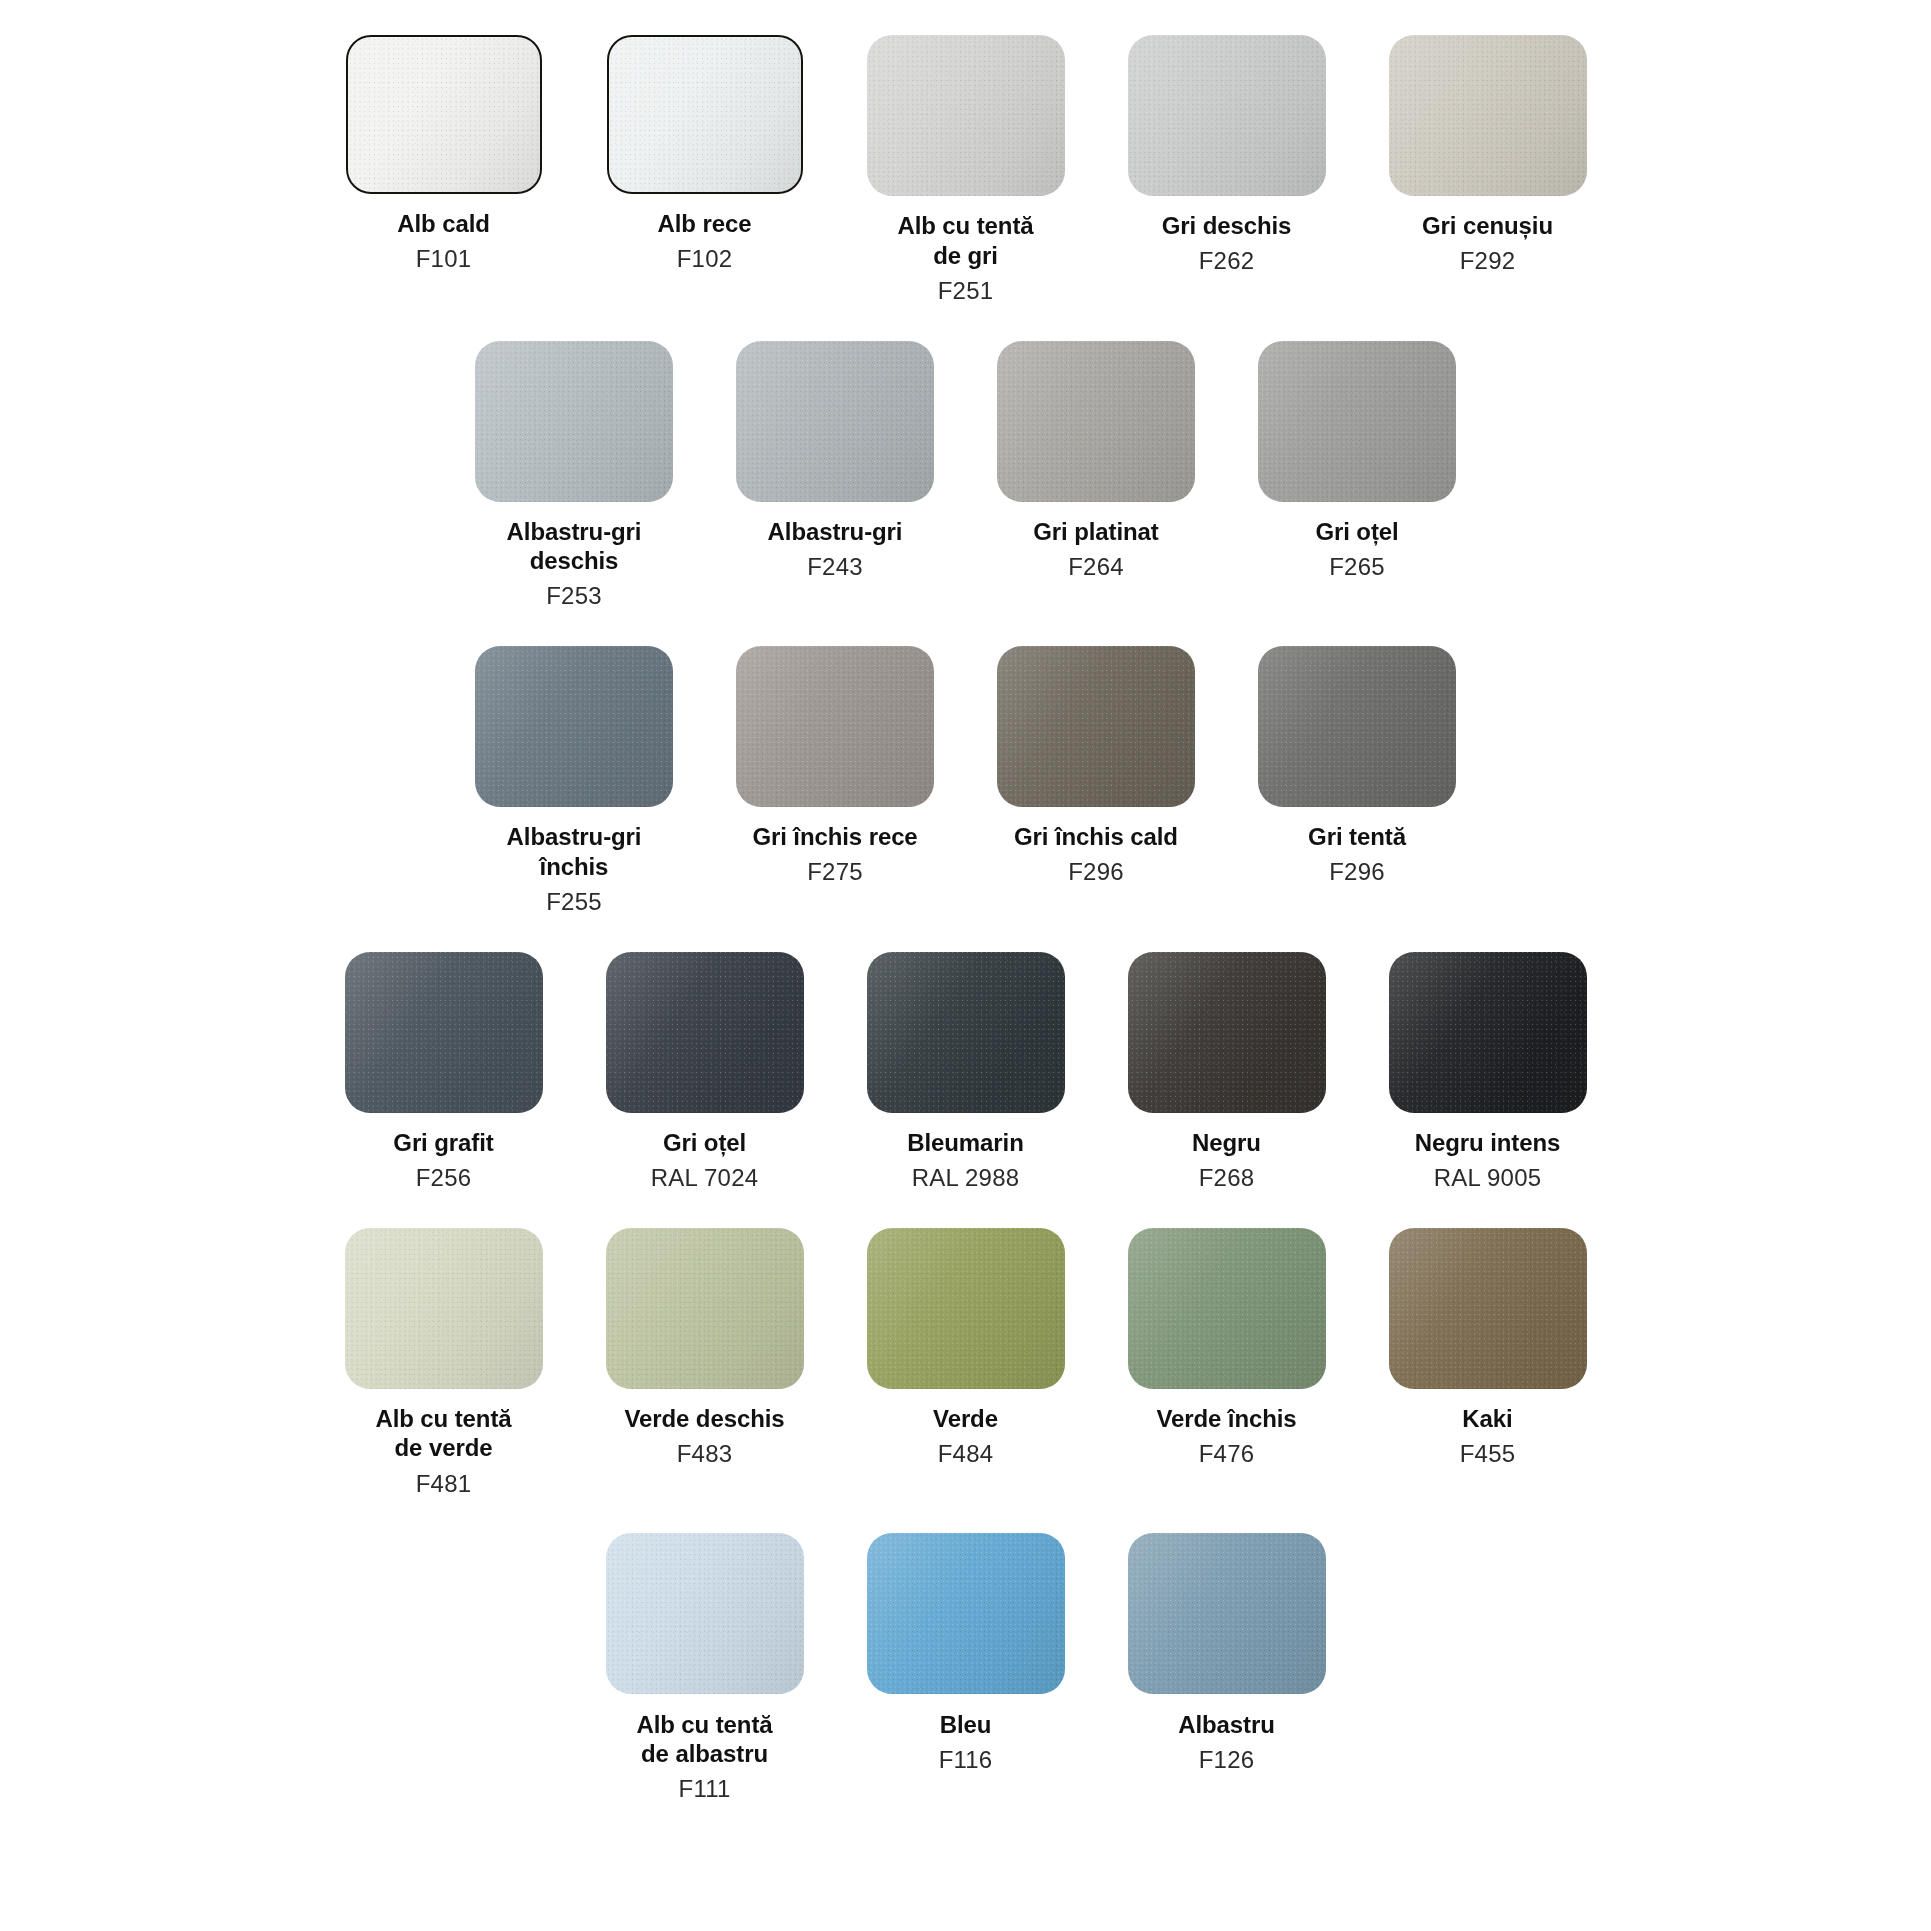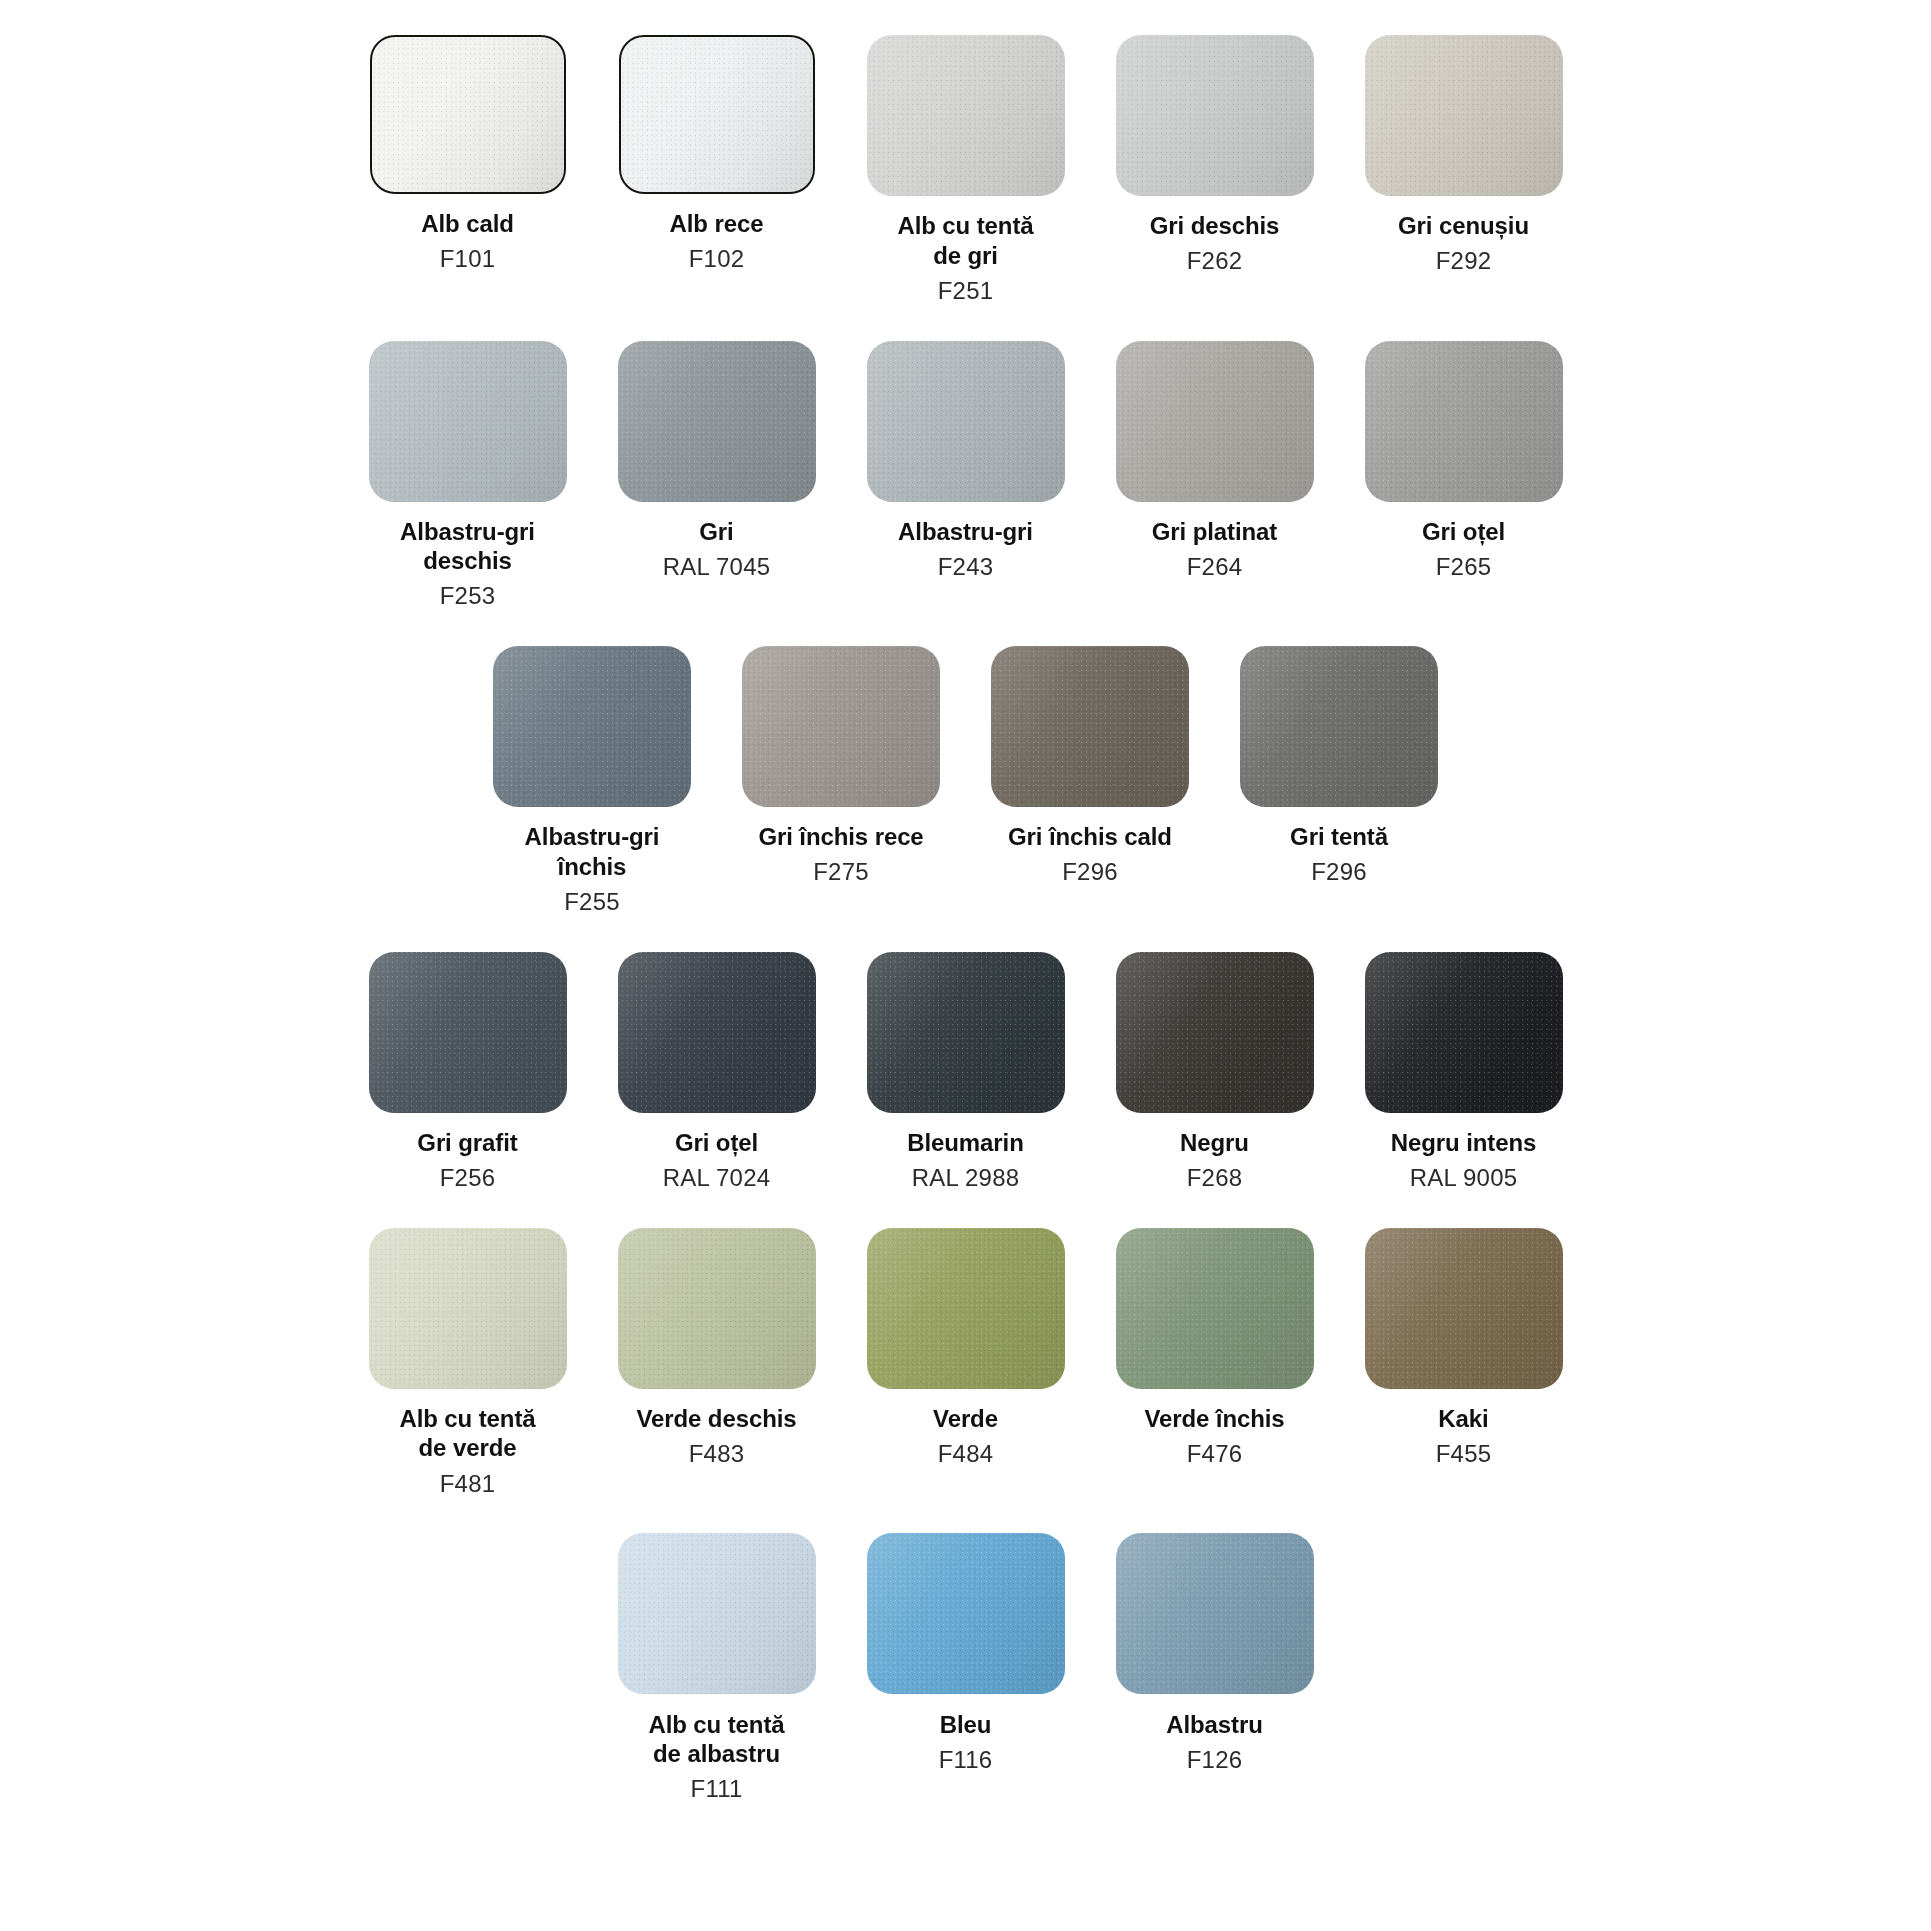--- a/index.html
+++ b/index.html
@@ -21,21 +21,21 @@
     width: 1931px;
     height: 1931px;
     box-sizing: border-box;
     padding: 35px 0 0 0;
   }
 
   .swatch-row {
     display: flex;
     justify-content: center;
     align-items: flex-start;
-    gap: 0px;
+    gap: 12px;
   }
 
   
   .swatch-row + .swatch-row { margin-top: 0px; }
 
   .swatch-cell {
     width: 249px;
     display: flex;
     flex-direction: column;
     align-items: center;
@@ -146,25 +146,20 @@
     </div>
     <div class="swatch-row" id="row-2">
       <div class="swatch-cell">
         <div class="swatch-chip" title="Albastru-gri
 deschis" style="background-color: rgb(179, 188, 192);"></div>
         <div class="swatch-name">Albastru-gri
 deschis</div>
         <div class="swatch-code">F253</div>
       </div>
       <div class="swatch-cell">
-        <div class="swatch-chip" title="Gri" style="background-color: rgb(140, 148, 153);"></div>
-        <div class="swatch-name">Gri</div>
-        <div class="swatch-code">RAL 7045</div>
-      </div>
-      <div class="swatch-cell">
         <div class="swatch-chip" title="Albastru-gri" style="background-color: rgb(174, 181, 184);"></div>
         <div class="swatch-name">Albastru-gri</div>
         <div class="swatch-code">F243</div>
       </div>
       <div class="swatch-cell">
         <div class="swatch-chip" title="Gri platinat" style="background-color: rgb(168, 166, 161);"></div>
         <div class="swatch-name">Gri platinat</div>
         <div class="swatch-code">F264</div>
       </div>
       <div class="swatch-cell">

